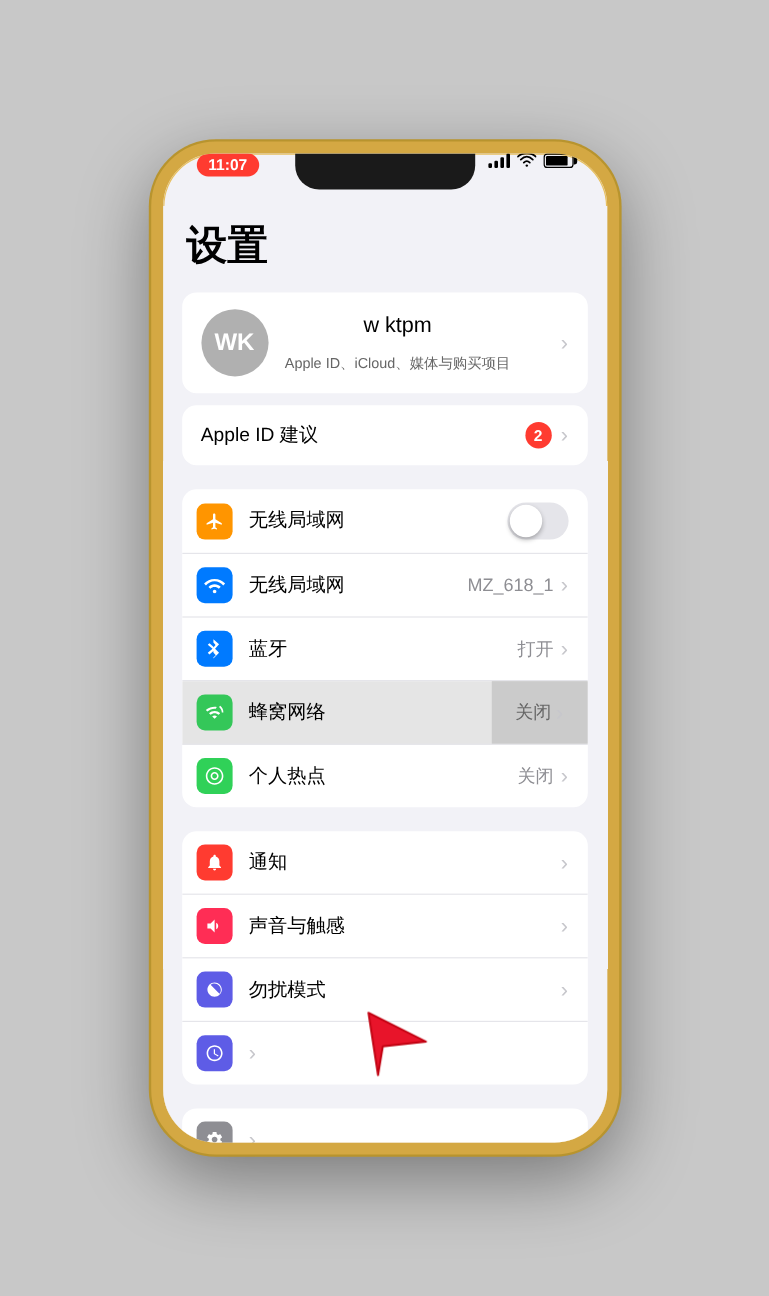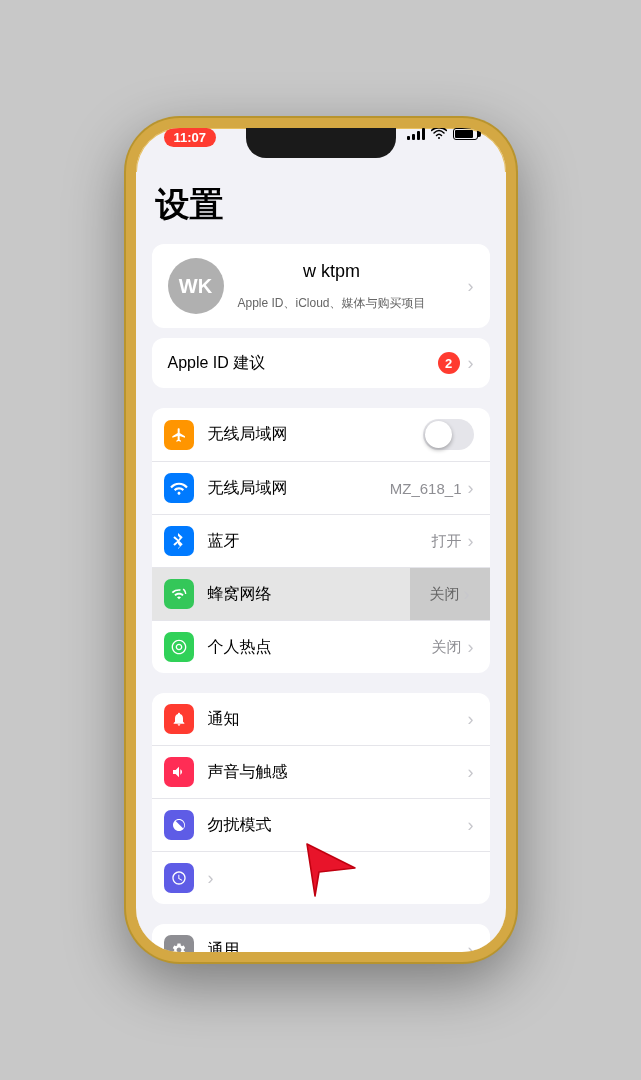--- a/index.html
+++ b/index.html
@@ -479,21 +479,20 @@
     </div>
 
     <div class="settings-section">
 
       <div class="settings-row">
         <div class="settings-icon icon-gear">
           <svg width="16" height="16" viewBox="0 0 24 24" fill="white">
             <path d="M19.14 12.94c.04-.3.06-.61.06-.94 0-.32-.02-.64-.07-.94l2.03-1.58c.18-.14.23-.41.12-.61l-1.92-3.32c-.12-.22-.37-.29-.59-.22l-2.39.96c-.5-.38-1.03-.7-1.62-.94l-.36-2.54c-.04-.24-.24-.41-.48-.41h-3.84c-.24 0-.43.17-.47.41l-.36 2.54c-.59.24-1.13.57-1.62.94l-2.39-.96c-.22-.08-.47 0-.59.22L2.74 8.87c-.12.21-.08.47.12.61l2.03 1.58c-.05.3-.09.63-.09.94s.02.64.07.94l-2.03 1.58c-.18.14-.23.41-.12.61l1.92 3.32c.12.22.37.29.59.22l2.39-.96c.5.38 1.03.7 1.62.94l.36 2.54c.05.24.24.41.48.41h3.84c.24 0 .44-.17.47-.41l.36-2.54c.59-.24 1.13-.56 1.62-.94l2.39.96c.22.08.47 0 .59-.22l1.92-3.32c.12-.22.07-.47-.12-.61l-2.01-1.58zM12 15.6c-1.98 0-3.6-1.62-3.6-3.6s1.62-3.6 3.6-3.6 3.6 1.62 3.6 3.6-1.62 3.6-3.6 3.6z"></path>
           </svg>
         </div>
-        <span class="settings-row-label">通用</span>
         <span class="chevron">›</span>
       </div>
 
     </div>
 
   </div>
 
   <div class="red-arrow">
     <svg class="arrow-svg" viewBox="0 0 100 100">
       <polygon points="20,20 80,50 35,55 30,85" fill="#e8142a" stroke="#c00010" stroke-width="2" stroke-linejoin="round"></polygon>

